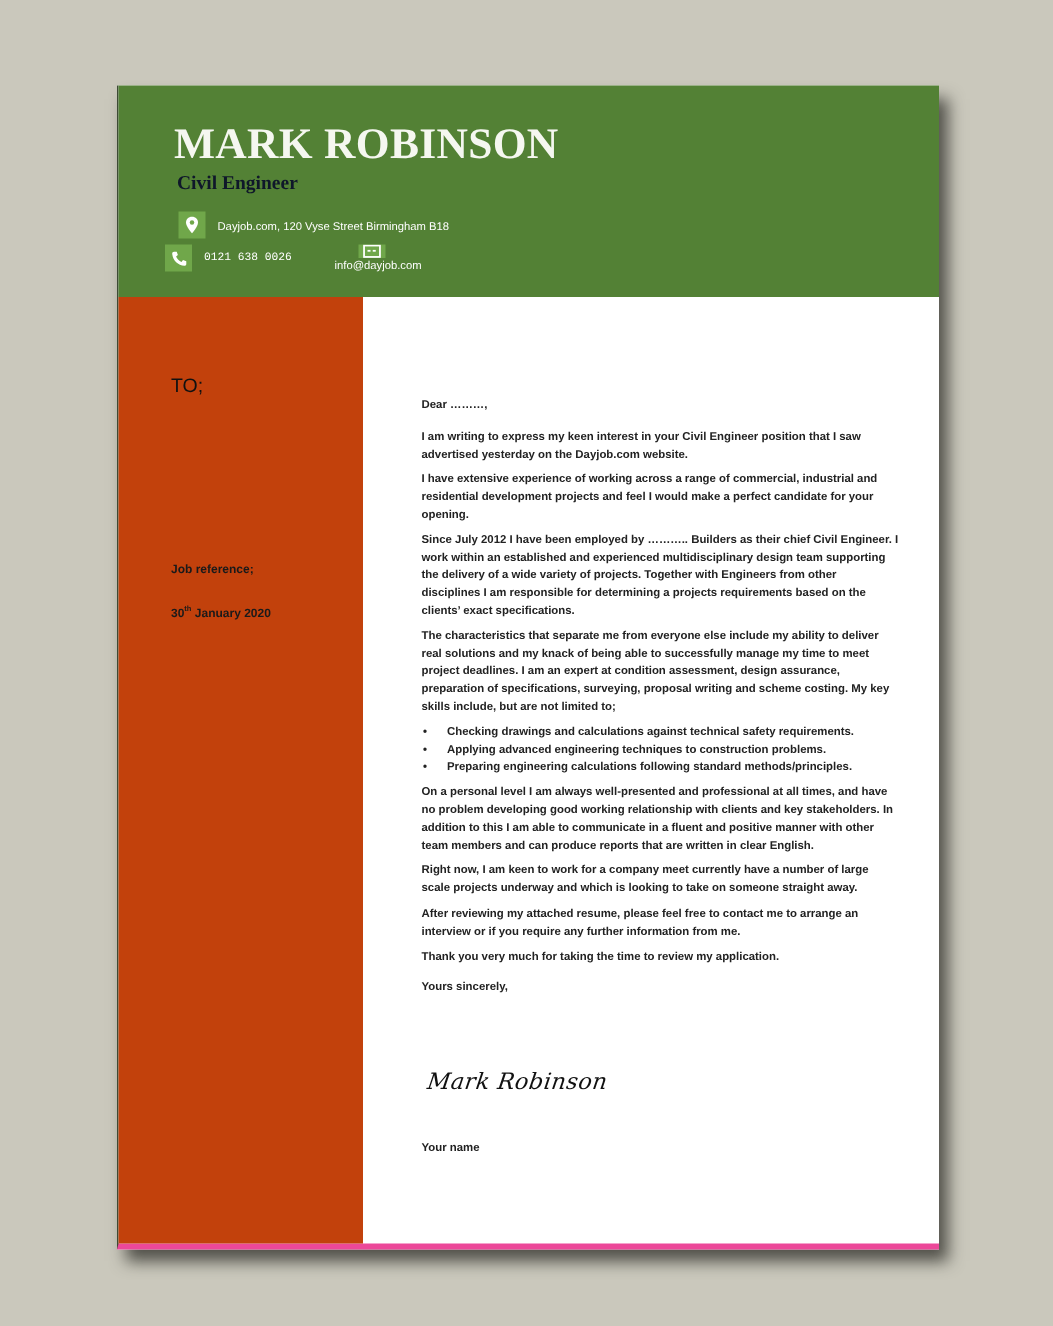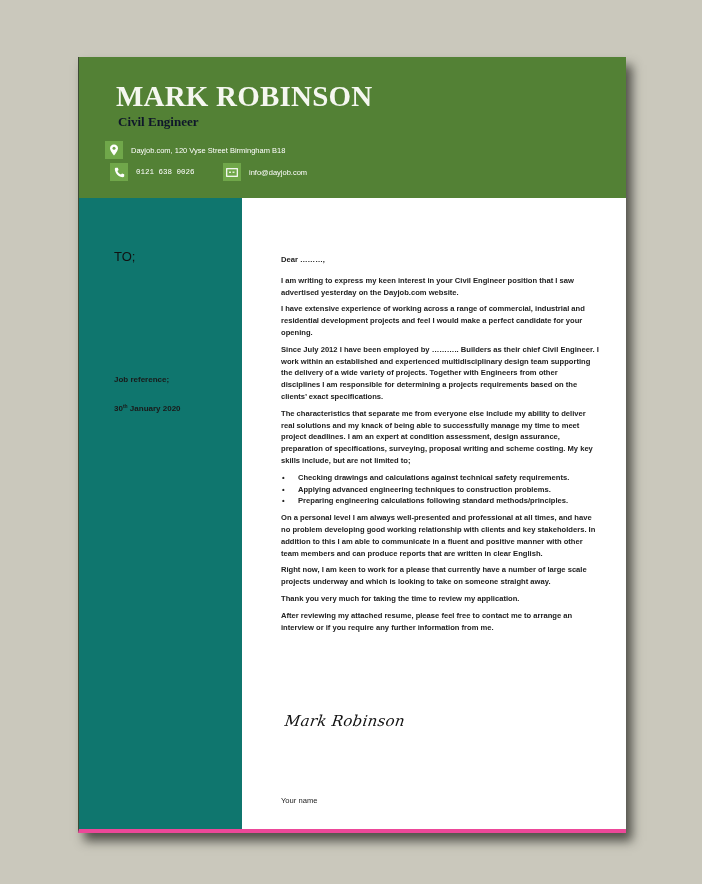--- a/index.html
+++ b/index.html
@@ -71,31 +71,31 @@
       margin-right: 8px;
     }
     .contact .ico svg {
       display: block;
     }
     .contact .txt {
       font-size: 7.5px;
       color: #ffffff;
       white-space: nowrap;
     }
-    .c-address { left: 26px; top: 84px; text-align: center; }
+    .c-address { left: 40px; top: 84px; text-align: center; }
     .c-phone { left: 31px; top: 106px; font-family: Liberation Mono, monospace; }
-    .c-email { left: 144px; top: 106px; }
+    .c-email { left: 144px; top: 106px; flex-direction: column; }
 
     .sidebar {
       position: absolute;
       left: 0;
       top: 141px;
       width: 163px;
       height: 631px;
-      background: #0f766e;
+      background: #c2410c;
     }
     .to {
       position: absolute;
       left: 35px;
       top: 51px;
       font-size: 13px;
       color: #111;
     }
     .recipient {
       position: absolute;
@@ -125,21 +125,21 @@
     .date sup {
       font-size: 5px;
       vertical-align: top;
       position: relative;
       top: -1px;
     }
 
     .letter {
       position: absolute;
       left: 202px;
-      top: 197px;
+      top: 207px;
       width: 318px;
       font-size: 7.6px;
       font-weight: bold;
       color: #222;
       line-height: 11.8px;
     }
     .letter p {
       margin: 0 0 5px 0;
     }
     .letter .greeting {
@@ -170,23 +170,23 @@
       font-style: italic;
       font-size: 15px;
       color: #111;
       transform: skewX(-8deg);
       white-space: nowrap;
       letter-spacing: 0.3px;
     }
     .yourname {
       position: absolute;
       left: 202px;
-      top: 739px;
+      top: 703px;
       font-size: 7.6px;
-      font-weight: normal;
+      font-weight: bold;
       color: #222;
     }
   </style>
 </head>
 <body>
 
 <div class="page">
 
   <div class="header">
     <div class="name">MARK ROBINSON</div>
@@ -234,21 +234,22 @@
     <p>I am writing to express my keen interest in your Civil Engineer position that I saw advertised yesterday on the Dayjob.com website.</p>
     <p>I have extensive experience of working across a range of commercial, industrial and residential development projects and feel I would make a perfect candidate for your opening.</p>
     <p>Since July 2012 I have been employed by ……….. Builders as their chief Civil Engineer. I work within an established and experienced multidisciplinary design team supporting the delivery of a wide variety of projects. Together with Engineers from other disciplines I am responsible for determining a projects requirements based on the clients’ exact specifications.</p>
     <p>The characteristics that separate me from everyone else include my ability to deliver real solutions and my knack of being able to successfully manage my time to meet project deadlines. I am an expert at condition assessment, design assurance, preparation of specifications, surveying, proposal writing and scheme costing. My key skills include, but are not limited to;</p>
     <ul>
       <li><span class="bullet">•</span><span>Checking drawings and calculations against technical safety requirements.</span></li>
       <li><span class="bullet">•</span><span>Applying advanced engineering techniques to construction problems.</span></li>
       <li><span class="bullet">•</span><span>Preparing engineering calculations following standard methods/principles.</span></li>
     </ul>
     <p>On a personal level I am always well-presented and professional at all times, and have no problem developing good working relationship with clients and key stakeholders. In addition to this I am able to communicate in a fluent and positive manner with other team members and can produce reports that are written in clear English.</p>
-    <p>Right now, I am keen to work for a please that currently have a number of large scale projects underway and which is looking to take on someone straight away.</p>
+    <p>Right now, I am keen to work for a company meet currently have a number of large scale projects underway and which is looking to take on someone straight away.</p>
+    <p>After reviewing my attached resume, please feel free to contact me to arrange an interview or if you require any further information from me.</p>
     <p>Thank you very much for taking the time to review my application.</p>
-    <p>After reviewing my attached resume, please feel free to contact me to arrange an interview or if you require any further information from me.</p>
+    <p class="closing">Yours sincerely,</p>
   </div>
 
   <div class="signature">Mark Robinson</div>
   <div class="yourname">Your name</div>
 
 </div>
 
 </body></html>

